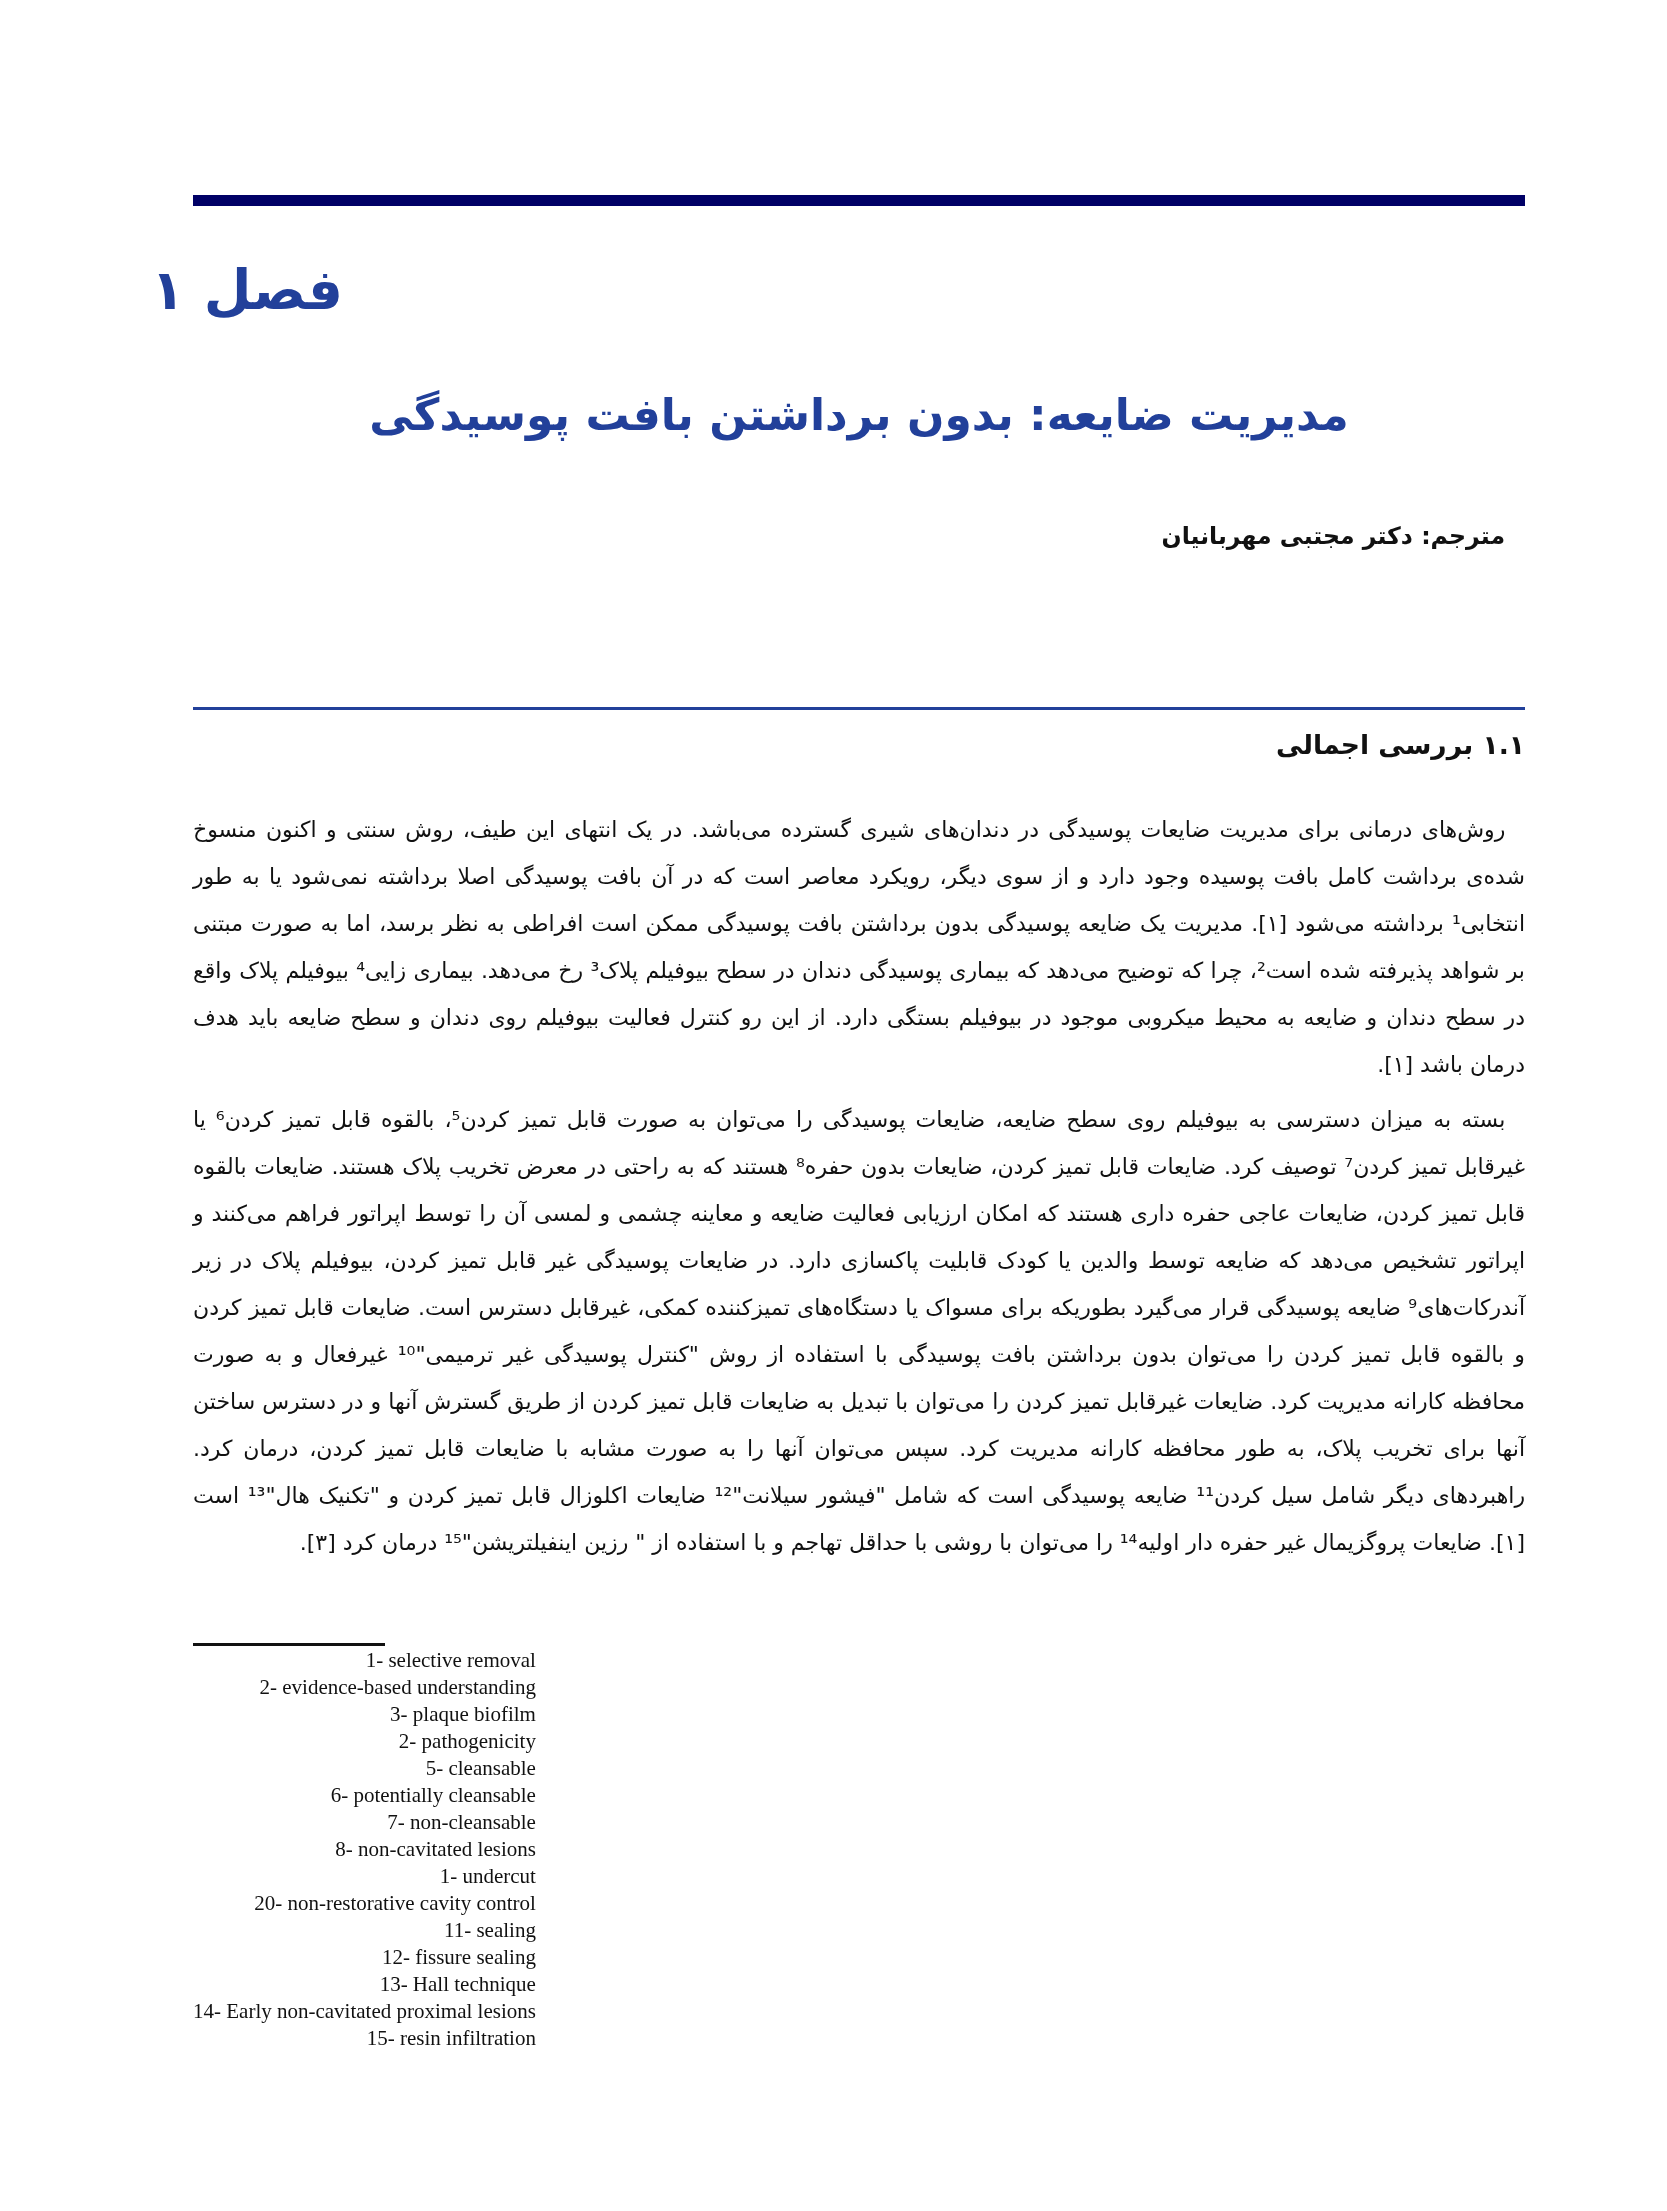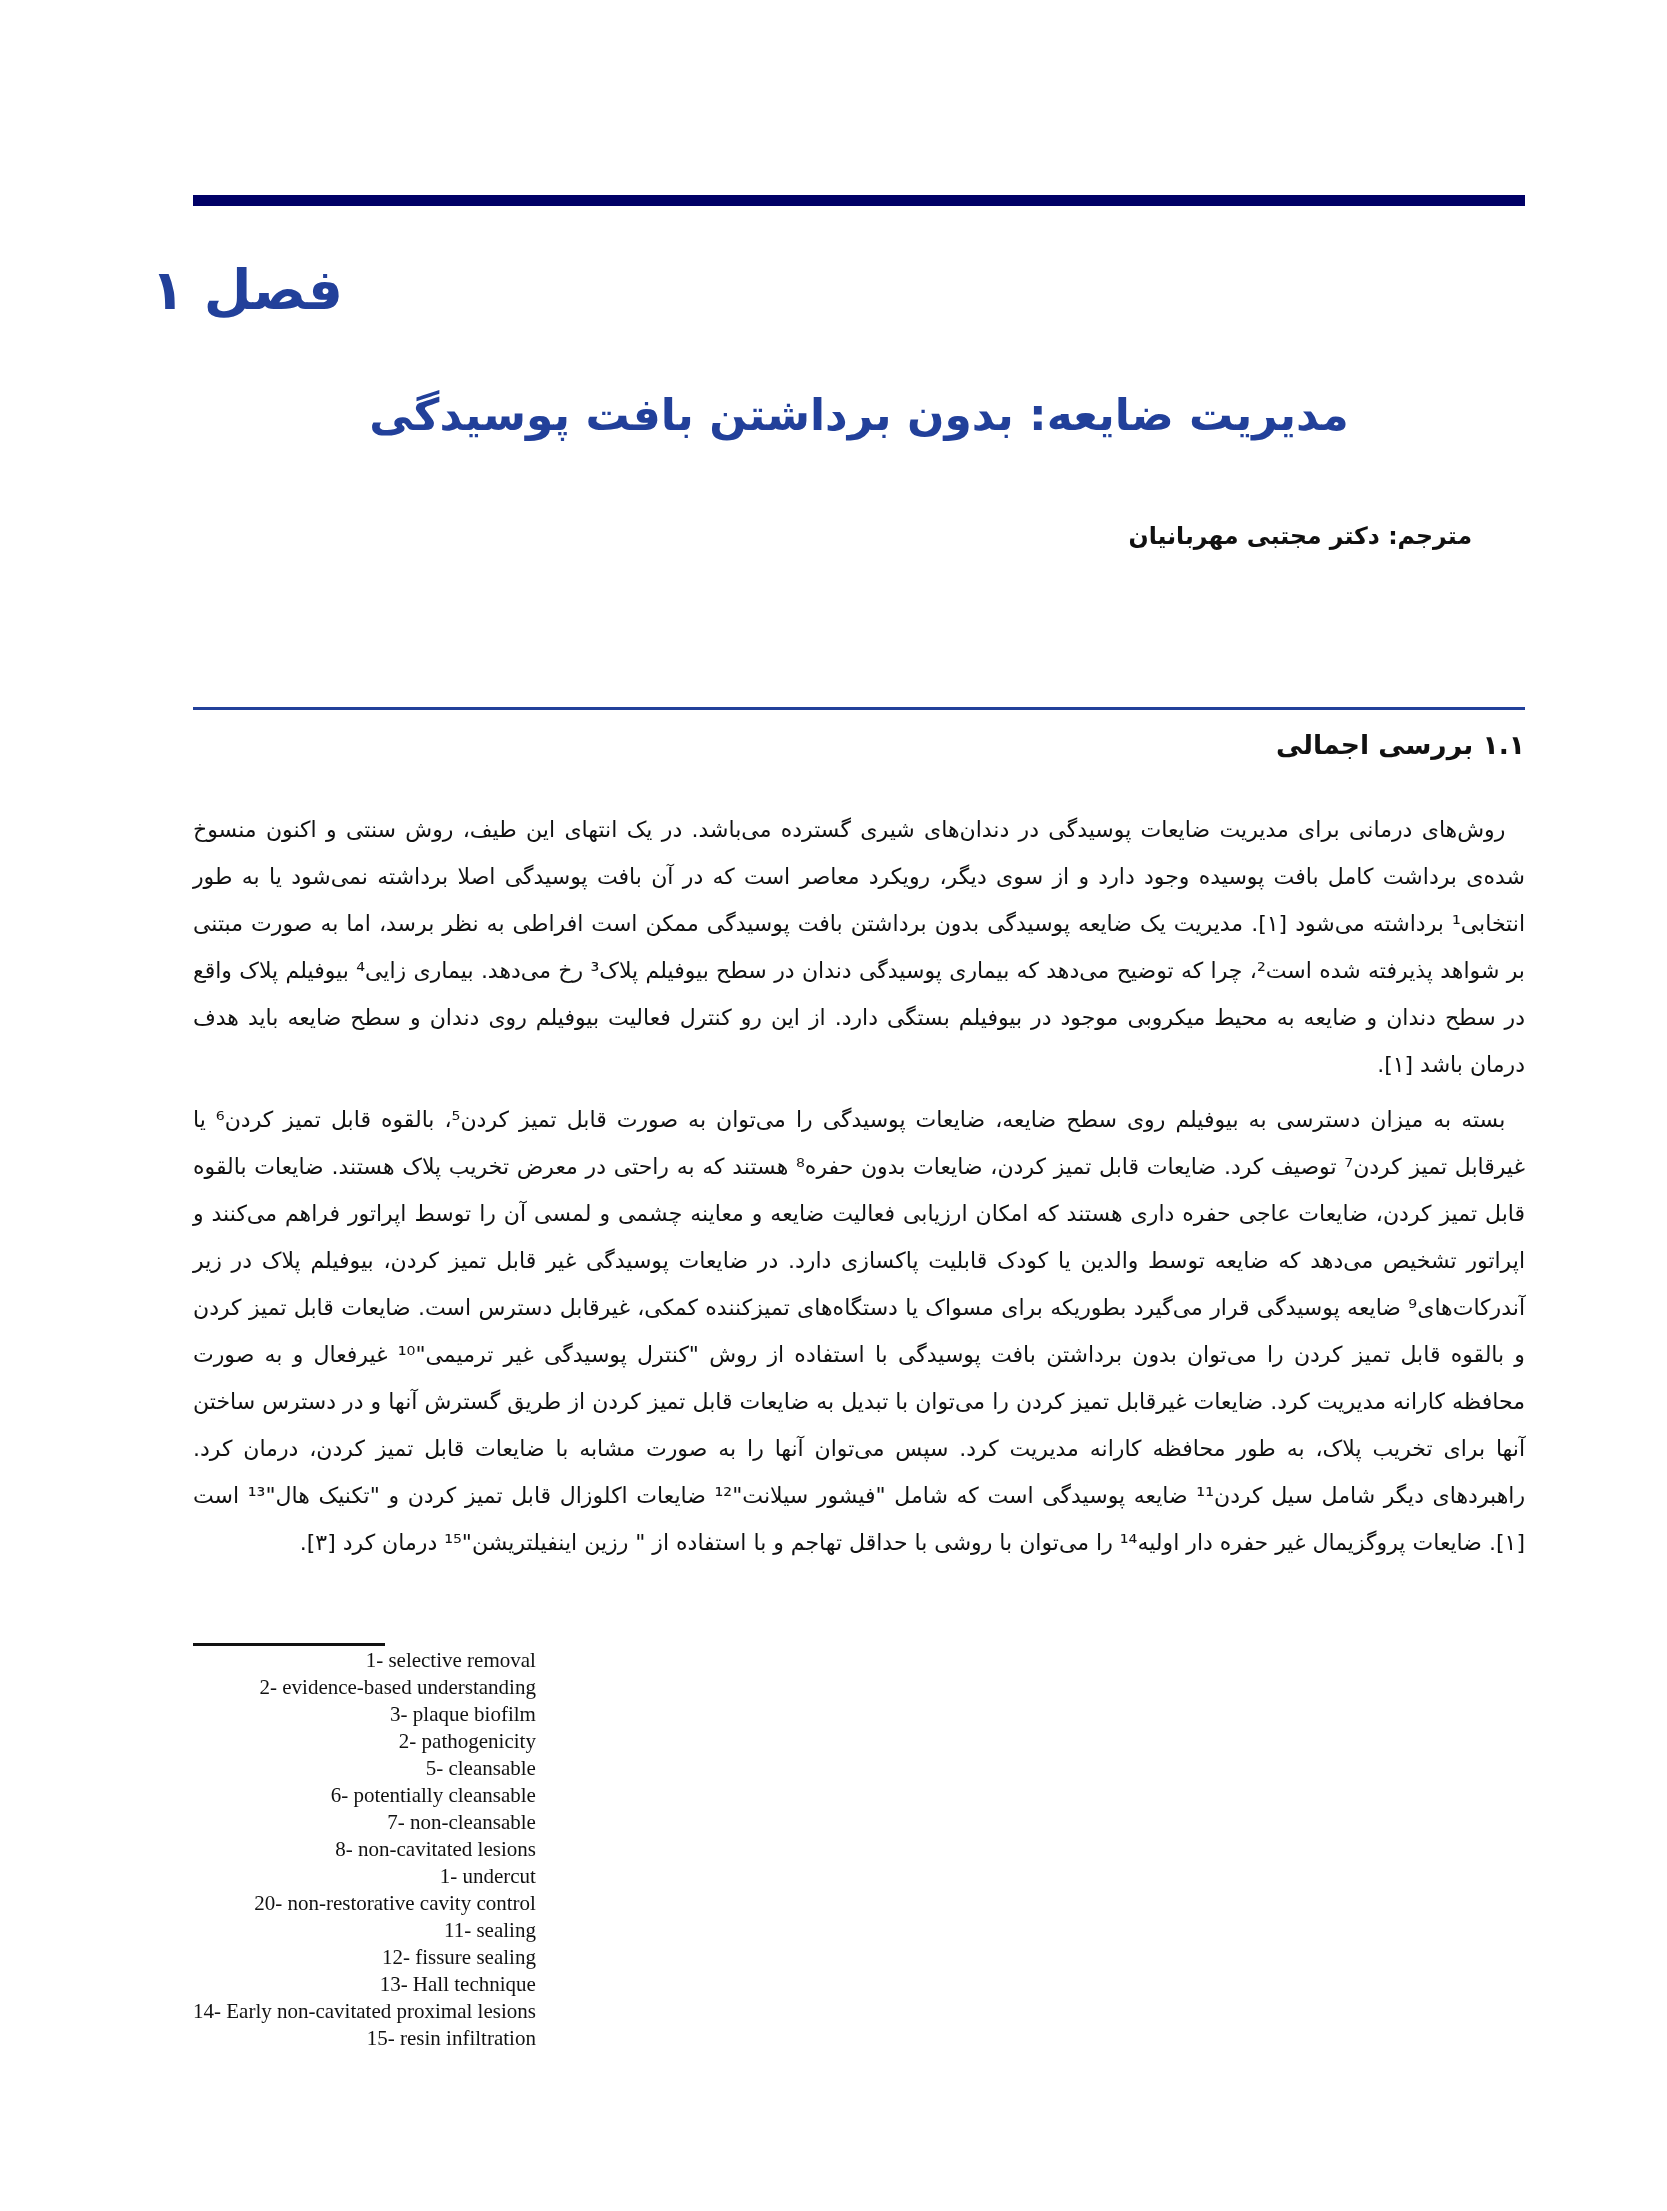--- a/index.html
+++ b/index.html
@@ -9,21 +9,21 @@
   .top-rule { position: absolute; left: 193px; top: 195px; width: 1332px; height: 10.8px; background: #000066; }
 
   .chapter-label { position: absolute; right: 1325px; top: 258px; direction: rtl;
     font-family: "DejaVu Sans", sans-serif; font-weight: bold; font-size: 55px;
     color: #22409a; white-space: nowrap; }
 
   .chapter-title { position: absolute; left: 193px; width: 1332px; top: 389px; text-align: center; direction: rtl;
     font-family: "DejaVu Sans", sans-serif; font-weight: bold; font-size: 44px;
     color: #22409a; white-space: nowrap; }
 
-  .translator { position: absolute; right: 196px; top: 522px; direction: rtl;
+  .translator { position: absolute; right: 163px; top: 522px; direction: rtl;
     font-family: "DejaVu Sans", sans-serif; font-weight: bold; font-size: 23.6px; color: #111;
     white-space: nowrap; }
 
   .section-rule { position: absolute; left: 193px; top: 707px; width: 1332px; height: 3px; background: #22409a; }
 
   .section-heading { position: absolute; right: 143px; top: 729px; direction: rtl;
     font-family: "DejaVu Sans", sans-serif; font-weight: bold; font-size: 26.6px; color: #111;
     white-space: nowrap; }
 
   .body { position: absolute; left: 193px; width: 1332px; top: 806px; direction: rtl; text-align: justify;

